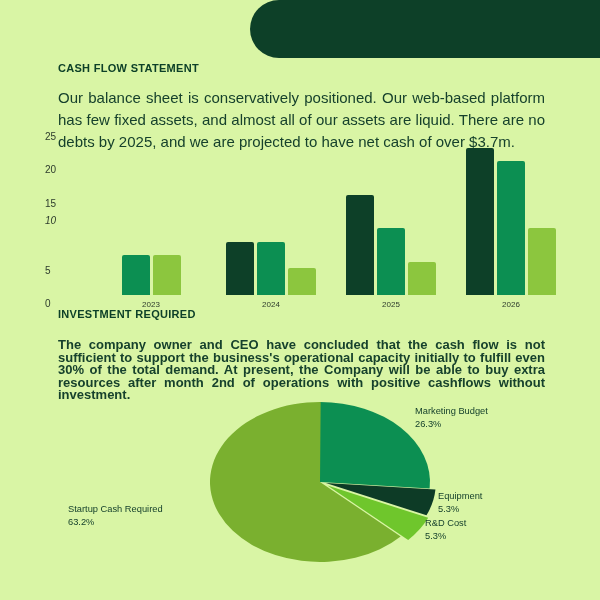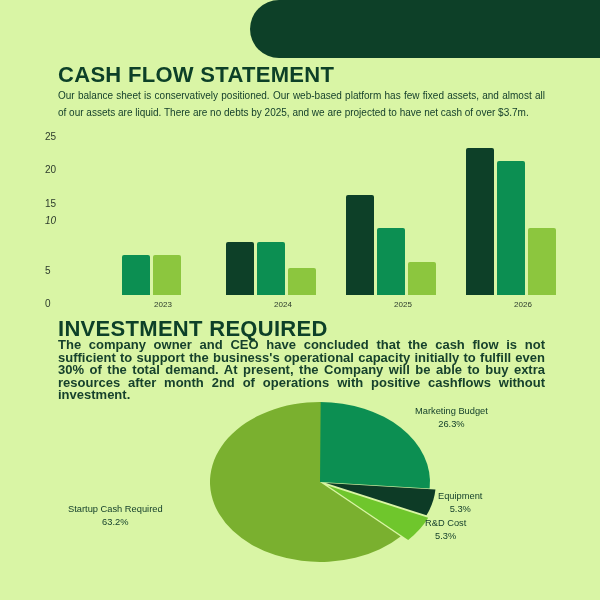--- a/index.html
+++ b/index.html
@@ -31,35 +31,35 @@
     height: 58px;
     background: #0d4028;
     border-bottom-left-radius: 30px;
     border-bottom-right-radius: 30px;
     border-top-left-radius: 30px;
   }
 
   
   .h-section {
     position: absolute;
-    font-size: 22px;
+    font-size: 11px;
     font-weight: bold;
     letter-spacing: 0.3px;
     color: #0d4028;
     white-space: nowrap;
   }
   #cash-flow-heading { left: 58px; top: 62px; }
-  #investment-heading { left: 58px; top: 316px; }
+  #investment-heading { left: 58px; top: 308px; }
   #utilization-heading { left: 58px; top: 388px; font-size: 17px; }
 
   
   .p-body {
     position: absolute;
-    font-size: 10px;
-    line-height: 17px;
+    font-size: 15px;
+    line-height: 22px;
     color: #16412c;
     text-align: justify;
   }
   #cash-flow-para {
     left: 58px;
     top: 87px;
     width: 487px;
   }
   #investment-para {
     left: 58px;
@@ -116,41 +116,41 @@
   }
   .bar {
     position: absolute;
     bottom: 0;
     border-top-left-radius: 2px;
     border-top-right-radius: 2px;
   }
   .group-label {
     position: absolute;
     bottom: -14px;
-    left: 12px;
+    left: 0;
     width: 100%;
     text-align: center;
     font-size: 8px;
     color: #2d3b2c;
   }
 
   
   .pie-wrap {
     position: absolute;
     left: 205px;
     top: 398px;
     width: 235px;
     height: 172px;
   }
   .pie-label {
     position: absolute;
     font-size: 9.3px;
     line-height: 12.5px;
     color: #16412c;
-    text-align: center;
+    text-align: left;
     white-space: nowrap;
   }
   #label-marketing { left: 415px; top: 405px; }
   #label-equipment { left: 438px; top: 490px; }
   #label-rnd { left: 425px; top: 517px; }
   #label-startup { left: 68px; top: 503px; }
 </style>
 </head>
 <body>
 

